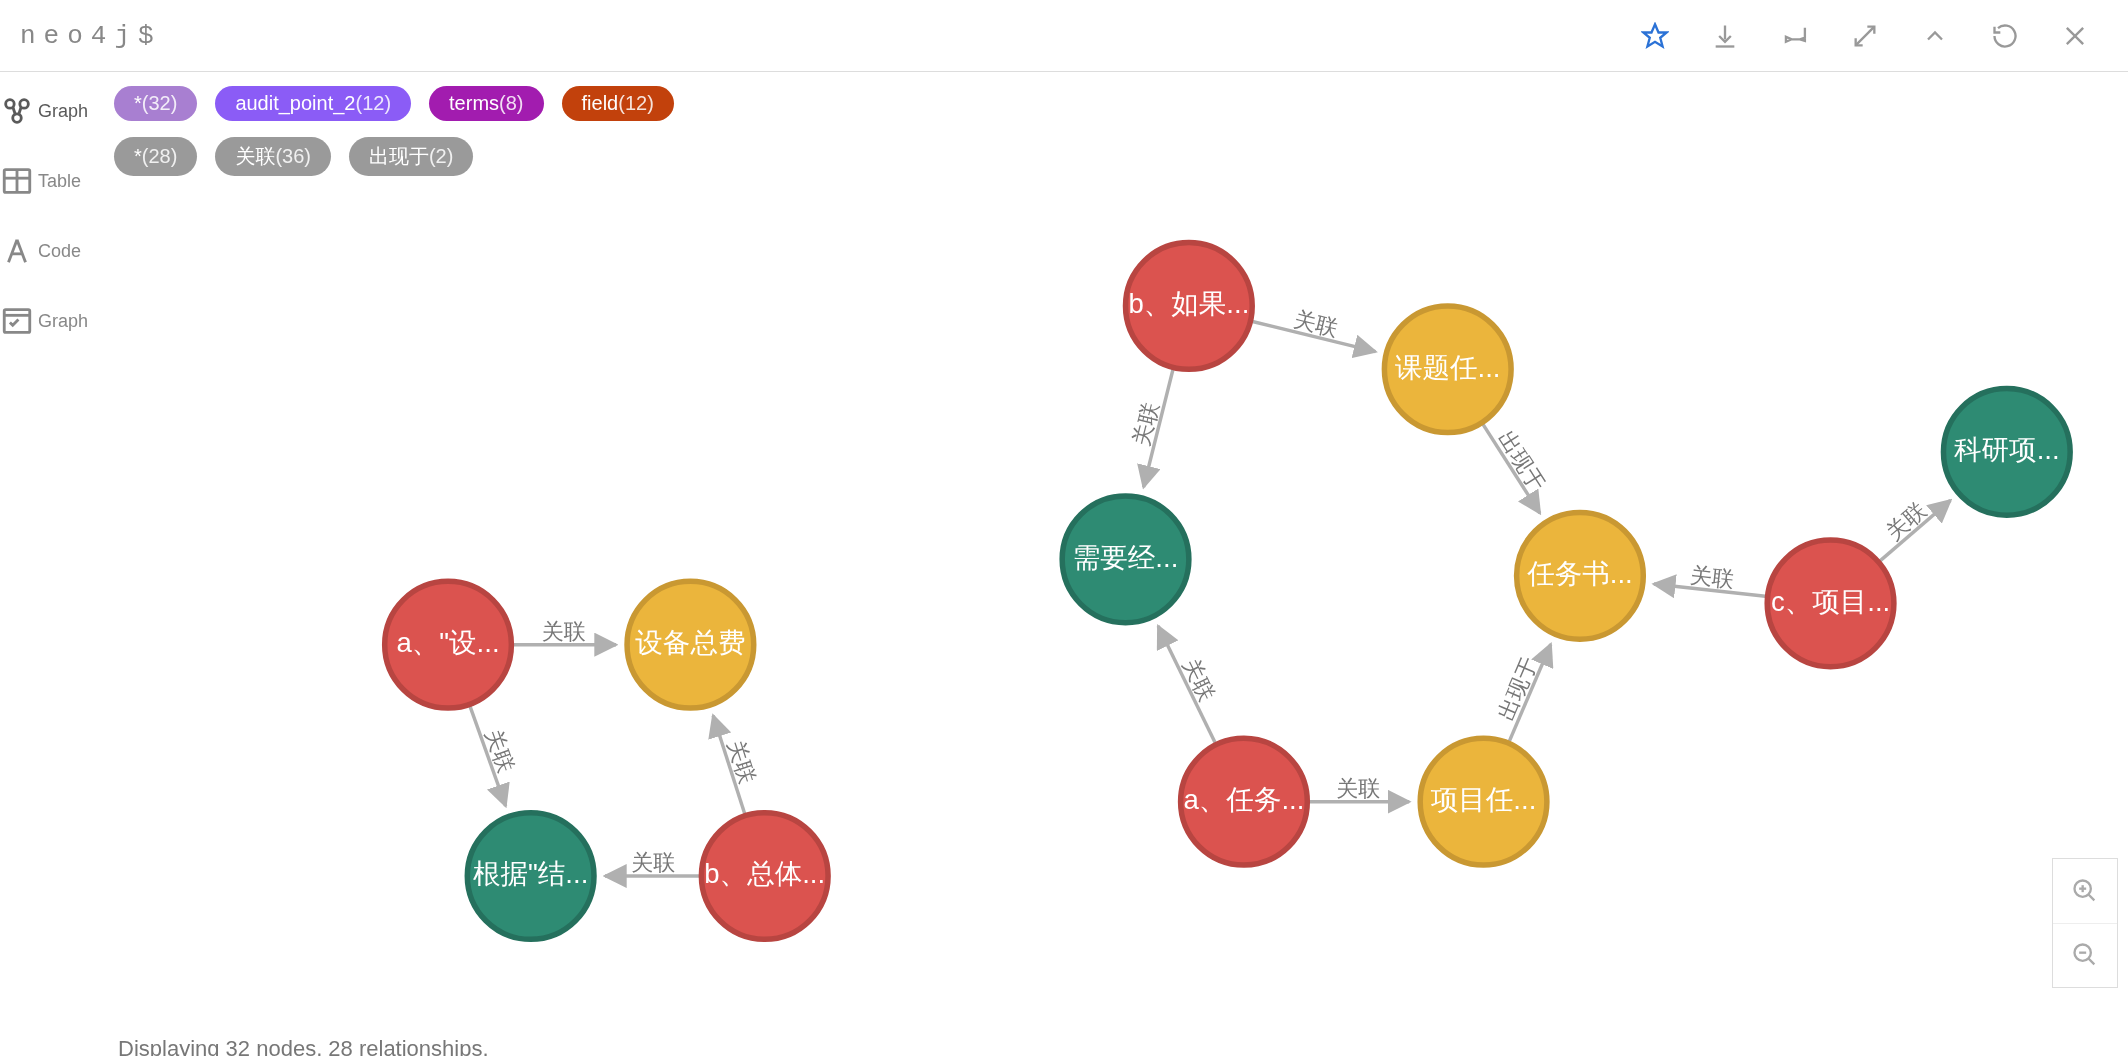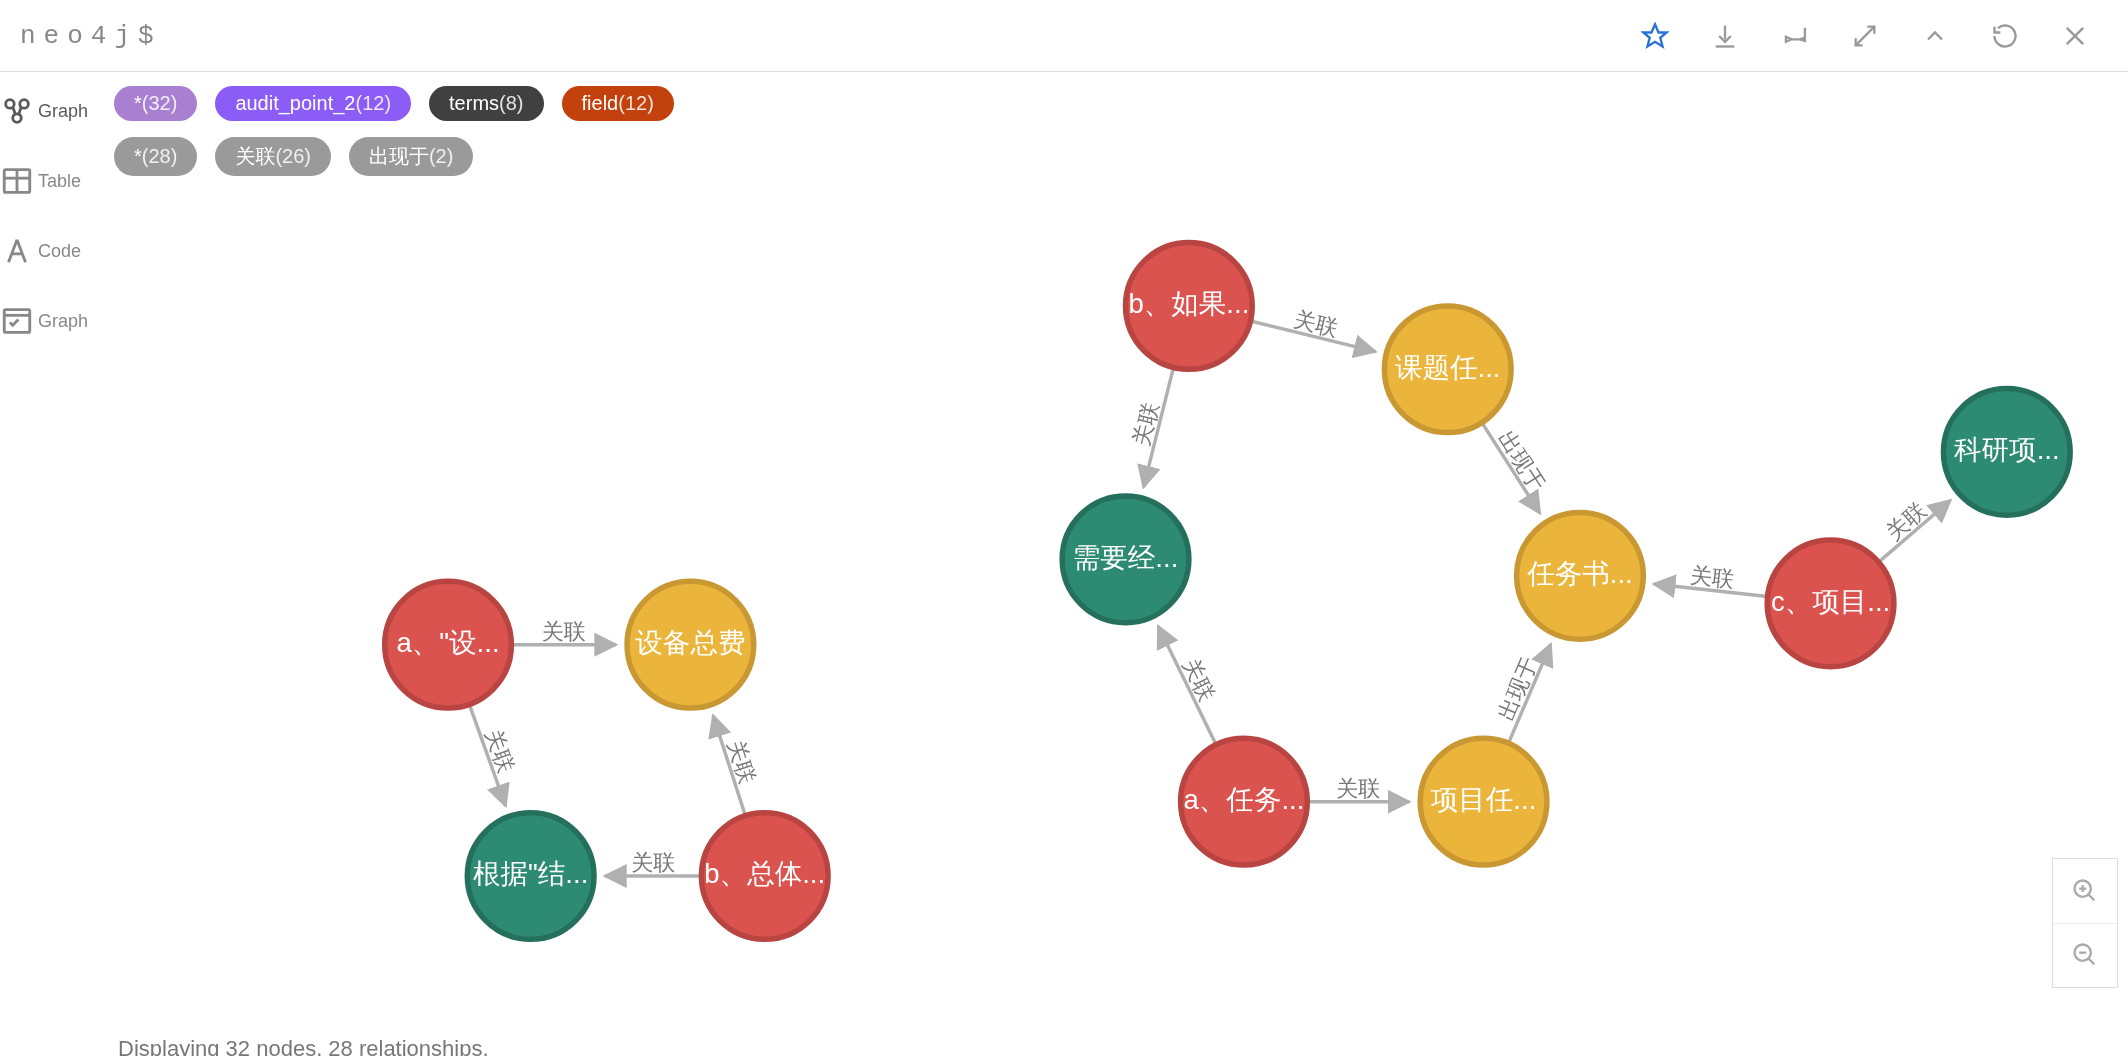--- a/index.html
+++ b/index.html
@@ -25,21 +25,21 @@
   .side-item svg { stroke: currentColor; fill: none; stroke-width: 2; }
   .side-label { font-size: 18px; }
 
   
   .content { flex: 1; display: flex; flex-direction: column; min-width: 0; }
   .legend { padding: 14px 24px 6px; display: flex; flex-direction: column; gap: 16px; }
   .legend-row { display: flex; gap: 18px; flex-wrap: wrap; }
   .pill { border-radius: 999px; font-size: 20px; padding: 6px 20px; color: #fff; cursor: pointer; display: inline-flex; align-items: center; }
   .pill.purple { background: #a87fd1; }
   .pill.red    { background: #8b5cf6; }
-  .pill.teal   { background: #404040; }
+  .pill.teal   { background: #a21caf; }
   .pill.yellow { background: #c2410c; }
   .pill.gray   { background: #9a9a9a; }
   .pill .count { opacity: 0.85; }
 
   
   .graph-wrap { flex: 1; position: relative; }
   .graph-svg { width: 100%; height: 100%; display: block; }
   .node-circle { stroke-width: 4; cursor: pointer; }
   .node-label { fill: #fff; font-size: 20px; text-anchor: middle; dominant-baseline: middle; pointer-events: none; }
   .edge-line { stroke: #b0b0b0; stroke-width: 2.5; fill: none; }
@@ -166,21 +166,21 @@
               <span class="count">(12)</span>
             </span>
           </div>
         <div class="legend-row" id="legend-rel-row">
             <span class="pill gray">
               <span>*</span>
               <span class="count">(28)</span>
             </span>
             <span class="pill gray">
               <span>关联</span>
-              <span class="count">(26)</span>
+              <span class="count">(36)</span>
             </span>
             <span class="pill gray">
               <span>出现于</span>
               <span class="count">(2)</span>
             </span>
           </div>
       </div>
 
       <div class="graph-wrap">
         <svg class="graph-svg" id="graph-svg" viewBox="0 0 1480 620" preserveAspectRatio="xMidYMid meet">

